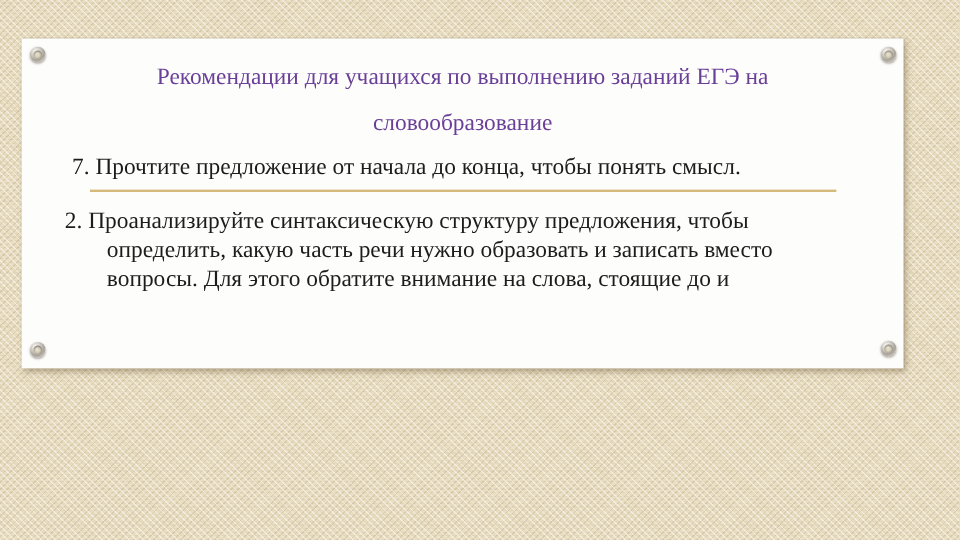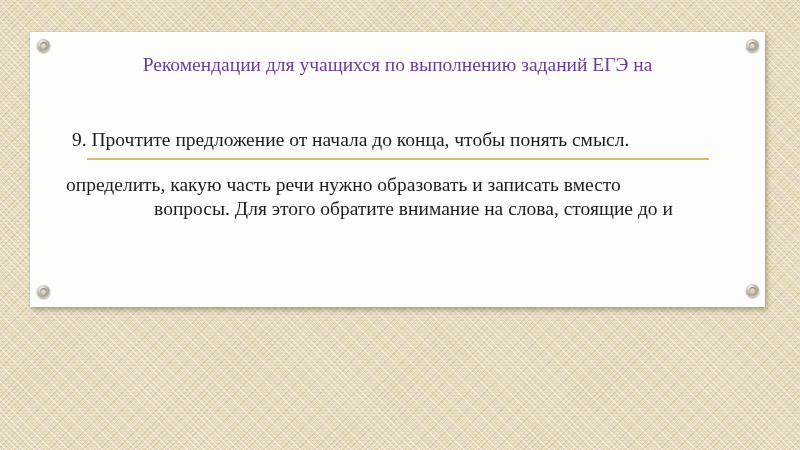--- a/index.html
+++ b/index.html
@@ -19,21 +19,21 @@
     background-color: var(--bg-beige, #e9dec2);
     background-image:
       repeating-linear-gradient(45deg,  rgba(255,255,255,0.45) 0 1px, rgba(255,255,255,0) 1px 4px),
       repeating-linear-gradient(135deg, rgba(146,124,80,0.18)  0 1px, rgba(146,124,80,0)  1px 4px),
       repeating-linear-gradient(0deg,   rgba(146,124,80,0.07)  0 1px, transparent 1px 3px);
   }
 
   
   .card {
     position: absolute;
-    left: 30px;
+    left: 18px;
     top: 32px;
     width: 735px;
     height: 275px;
     background: var(--card-white, #fdfdfc);
     box-shadow: 2px 3px 5px rgba(110, 92, 55, 0.45),
                 0 0 1px rgba(110, 92, 55, 0.35);
   }
 
   
   .rivet {
@@ -75,21 +75,21 @@
 
   
   .list-item {
     position: absolute;
     font-size: 19.5px;
     line-height: 24px;
     color: var(--body-text, #1c1c1a);
   }
   .item-1 { left: 42px; top: 96px;  width: 660px; }
   .item-2 { left: 36px; top: 141px; width: 660px; }
-  .list-item .line + .line { margin-left: 35px; text-align: center; }
+  .list-item .line + .line { margin-left: 35px; }
 
   
   .divider {
     position: absolute;
     left: 57px;
     top: 126px;
     width: 622px;
     height: 2px;
     background: var(--divider-gold, #d6ba7b);
   }
@@ -100,27 +100,29 @@
 <div class="stage">
   <div class="card">
 
     <div class="rivet tl"></div>
     <div class="rivet tr"></div>
     <div class="rivet bl"></div>
     <div class="rivet br"></div>
 
     <h1 class="title">
         <div class="line">Рекомендации для учащихся по выполнению заданий ЕГЭ на</div>
+        <div class="line">словообразование</div>
       </h1>
 
     <div class="list-item item-1">
-        <div class="line">9. Прочтите предложение от начала до конца, чтобы понять смысл.</div>
+        <div class="line">7. Прочтите предложение от начала до конца, чтобы понять смысл.</div>
       </div>
 
     <div class="divider"></div>
 
     <div class="list-item item-2">
+        <div class="line">2. Проанализируйте синтаксическую структуру предложения, чтобы</div>
         <div class="line">определить, какую часть речи нужно образовать и записать вместо</div>
         <div class="line">вопросы. Для этого обратите внимание на слова, стоящие до и</div>
       </div>
 
   </div>
 </div>
 
 </body></html>

